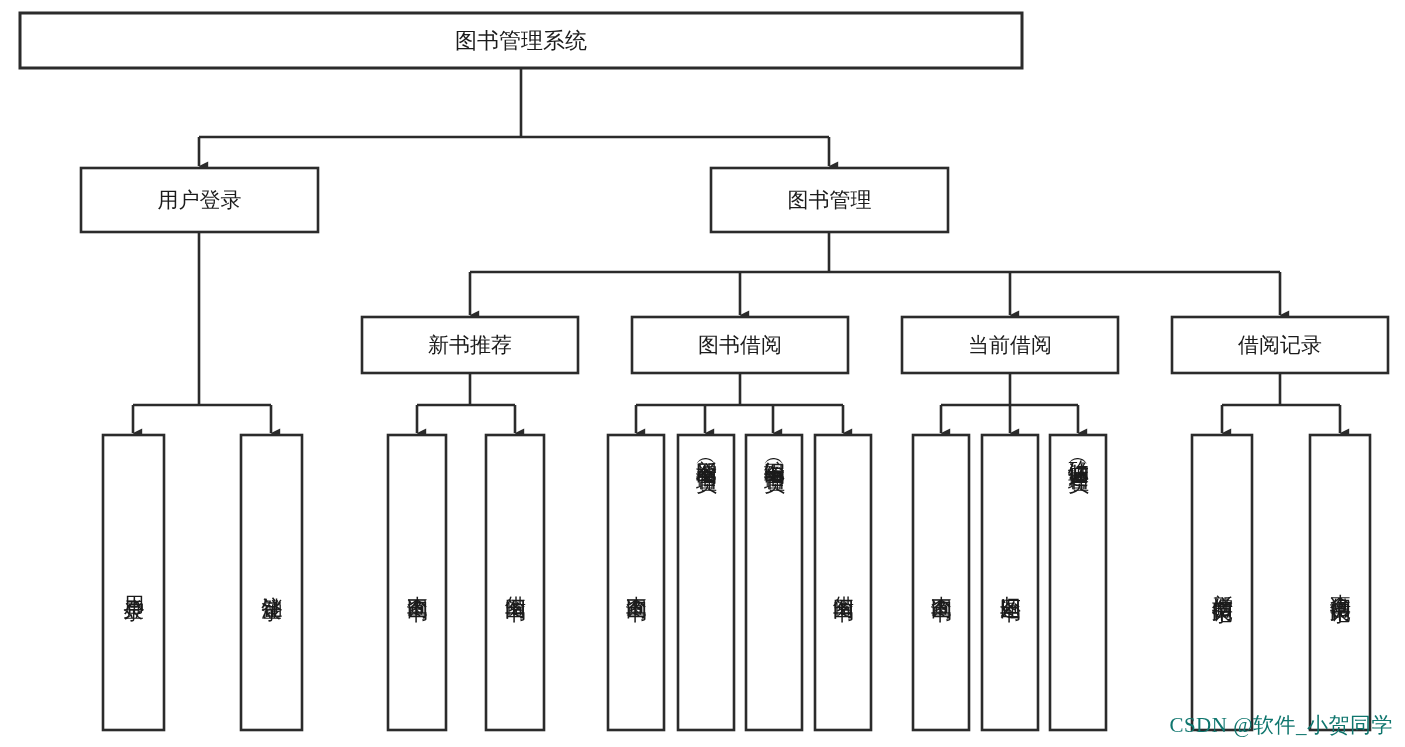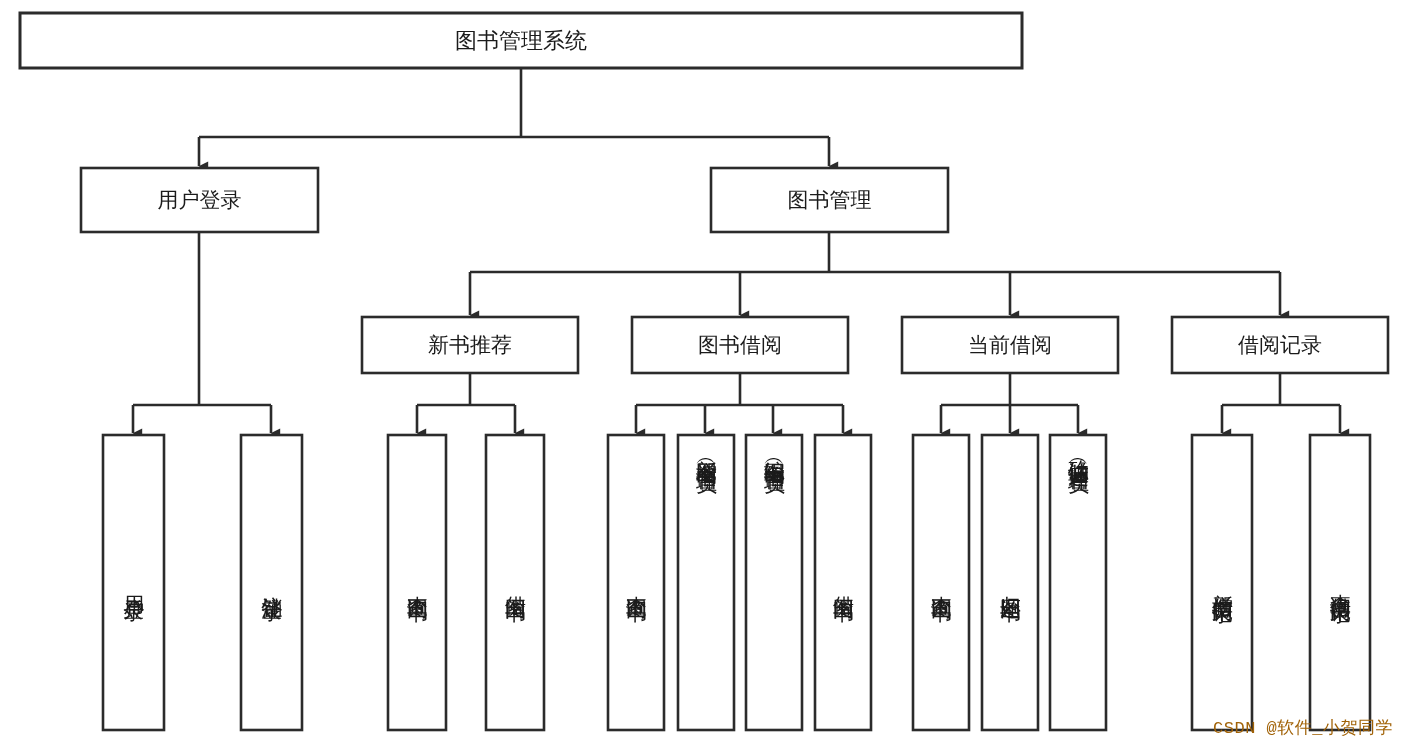--- a/index.html
+++ b/index.html
@@ -55,23 +55,23 @@
     line-height:1.18;
     letter-spacing:2px;
     color:#1b1b1b;
     text-align:center;
     white-space:nowrap;
   }
   .watermark{
     position:absolute;
     right:12px;
     bottom:8px;
-    font-family:Liberation Mono, monospace;
-    font-size:17px;
-    color:#a16207;
+    font-family:Liberation Serif, serif;
+    font-size:21px;
+    color:#0f766e;
     letter-spacing:0.5px;
     white-space:nowrap;
     user-select:none;
   }
 </style>
 </head>
 <body>
 
 <div id="diagram-root">
 

